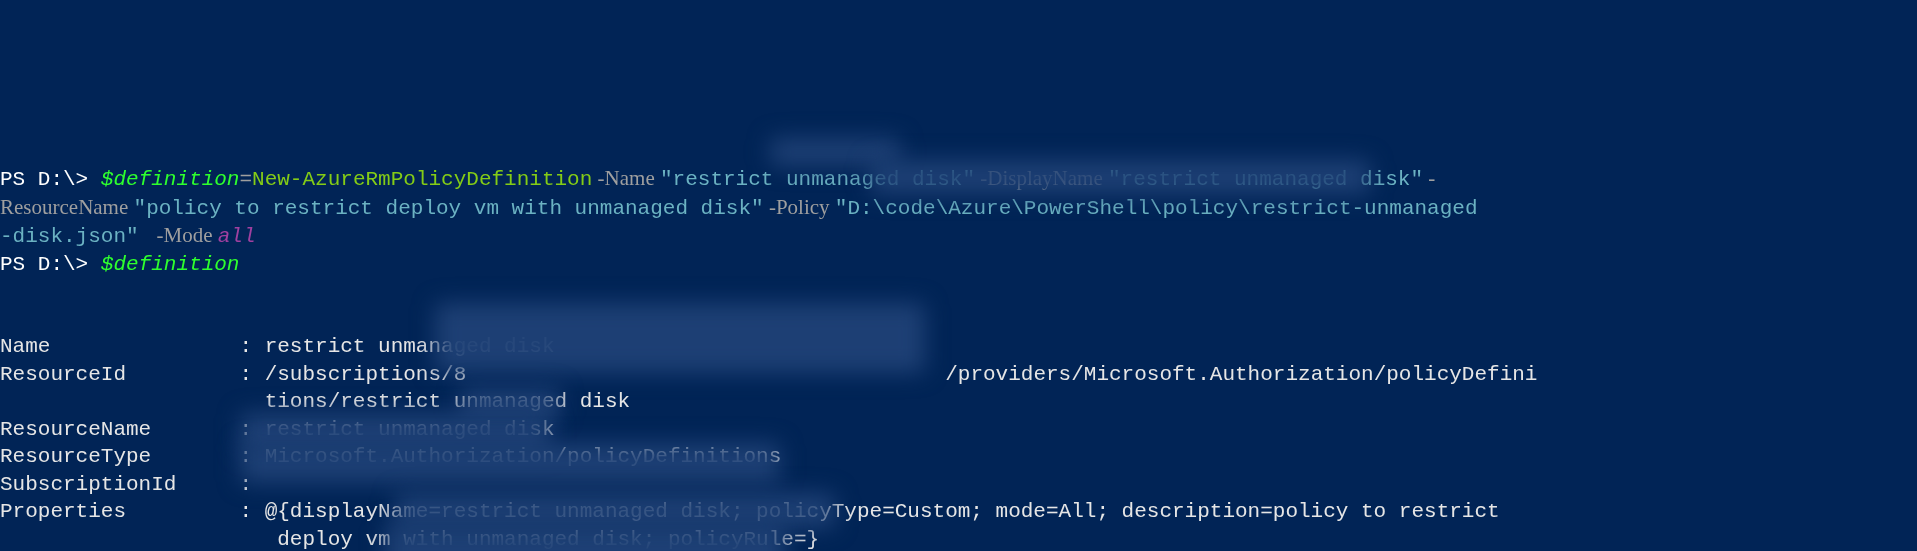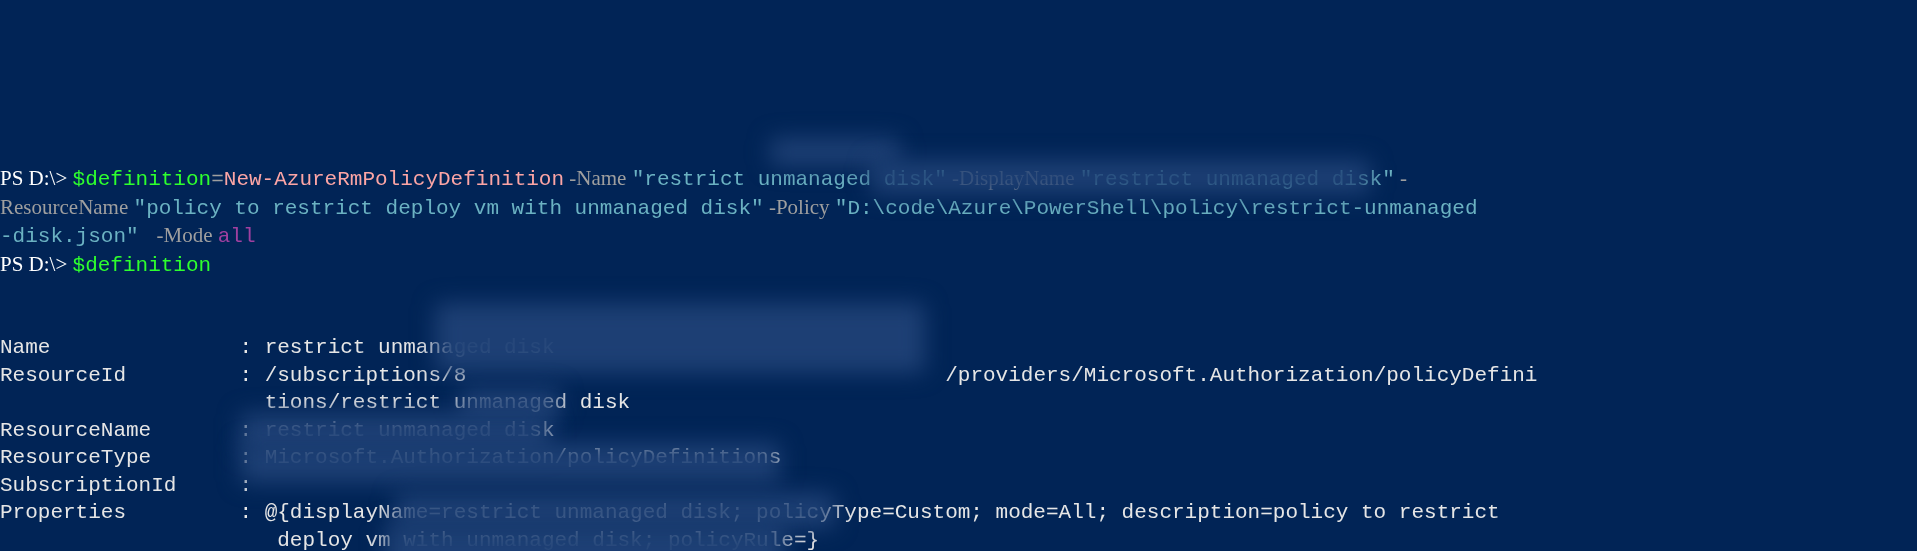--- a/index.html
+++ b/index.html
@@ -21,27 +21,27 @@
     height: 100%;
     padding: 0;
   }
   pre {
     margin: 0;
     font-family: inherit;
     font-size: inherit;
     line-height: inherit;
     white-space: pre;
   }
-  .c-prompt { color: #ffffff; font-family: Liberation Serif, serif; }
-  .c-var    { color: #2eff2e; }  
+  .c-prompt { color: #ffffff; }
+  .c-var    { color: #2eff2e; font-style: italic; }  
   .c-op     { color: #9f9f9f; }  
-  .c-cmd    { color: #fca5a5; margin-top: 8px; }  
+  .c-cmd    { color: #84cc16; margin-top: 8px; }  
   .c-param  { color: #9f9f9f; font-family: Liberation Serif, serif; }  
   .c-string { color: #6bb2c2; }  
-  .c-arg    { color: #a040a0; }  
+  .c-arg    { color: #a040a0; font-style: italic; }  
   .c-out    { color: #e6e6e6; }  
 
   
   .redact {
     position: absolute;
     background: rgba(30,65,118,0.96);
     filter: blur(11px);
     border-radius: 6px;
     pointer-events: none;
   }

